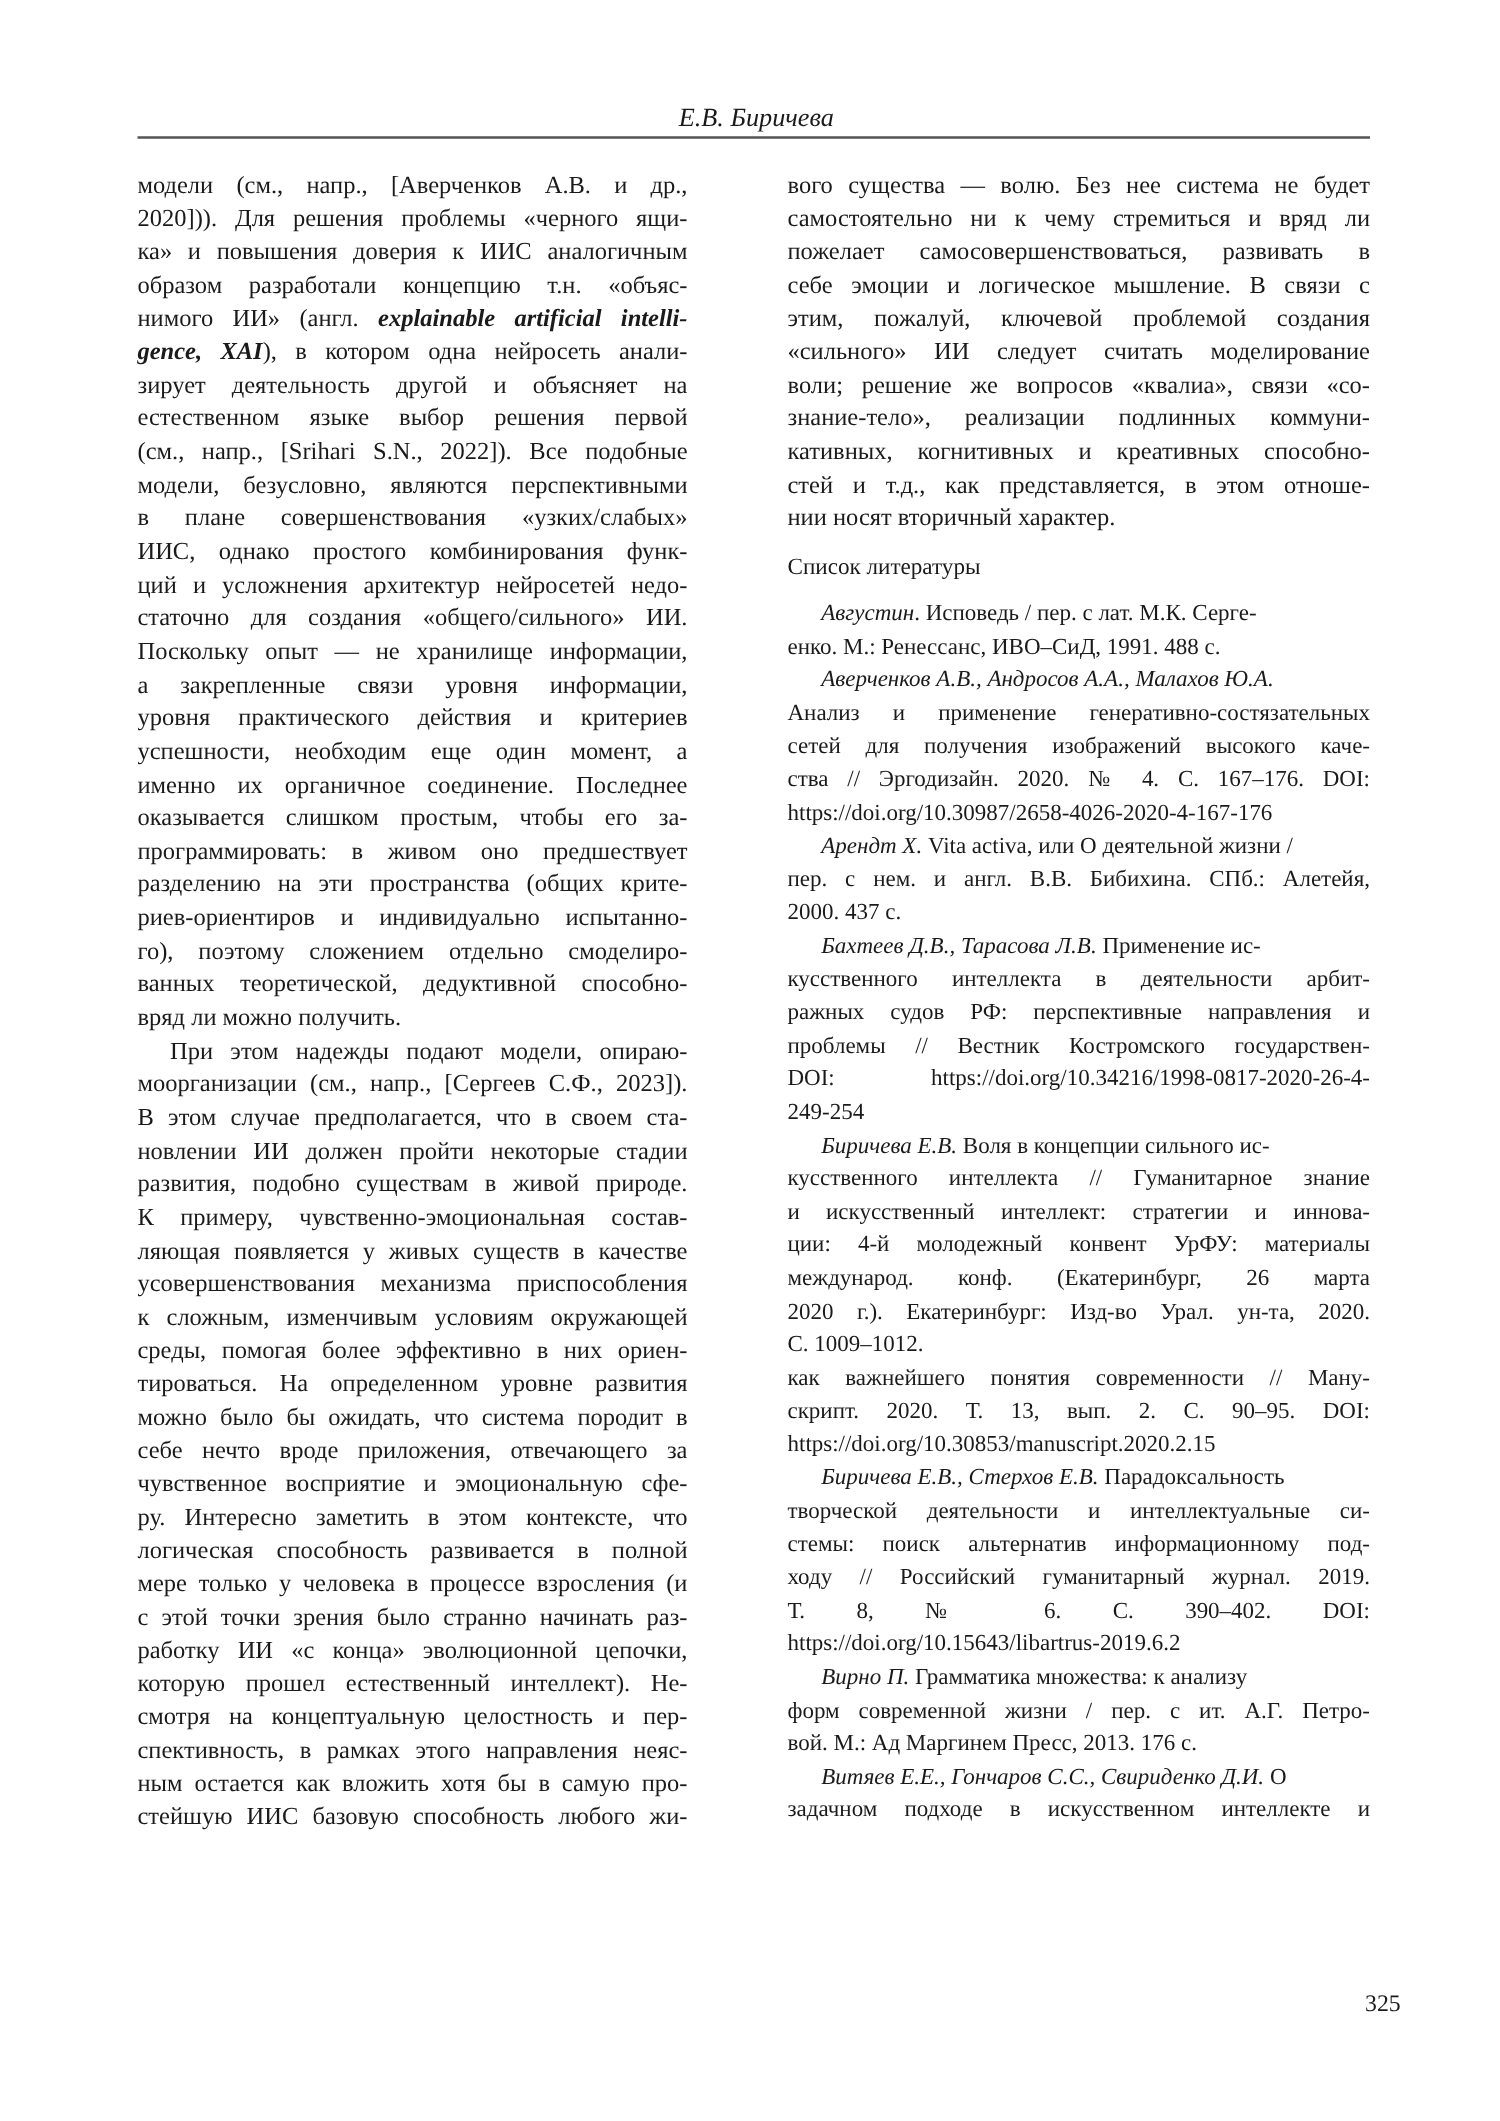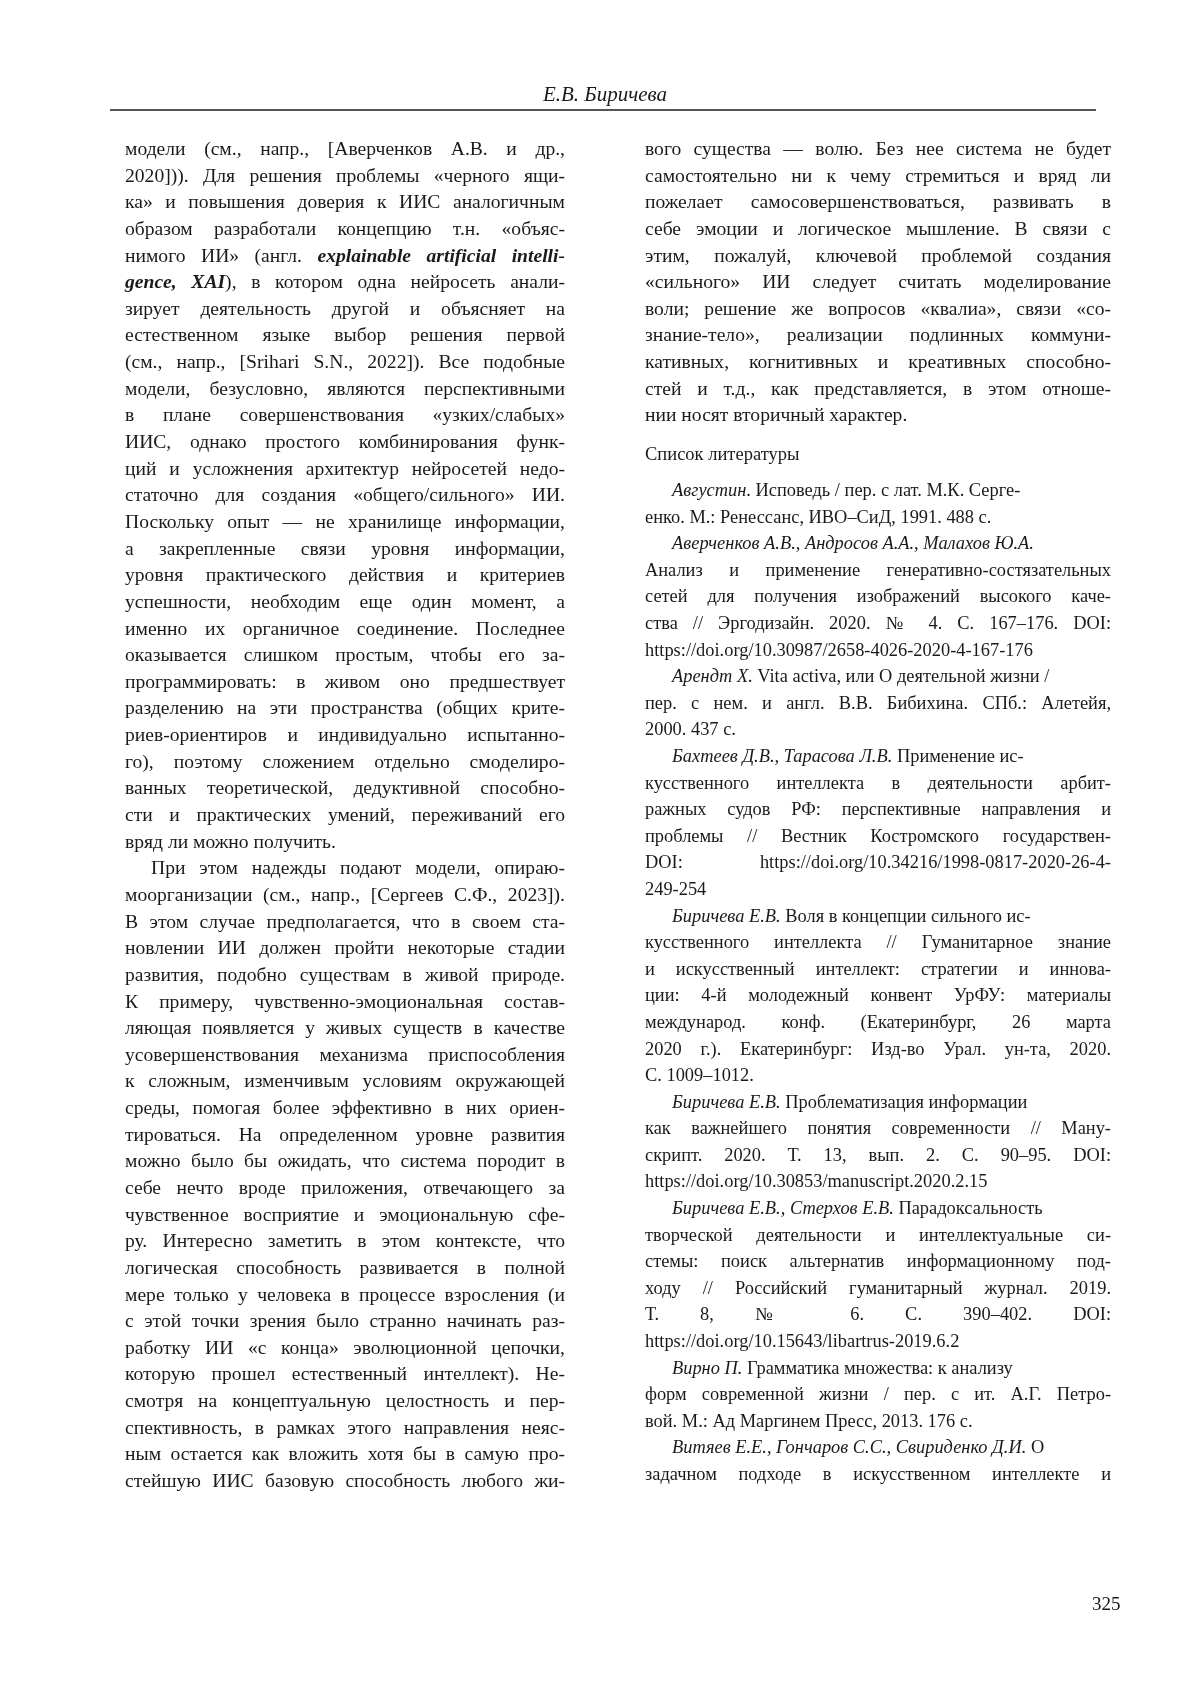--- a/index.html
+++ b/index.html
@@ -2,21 +2,21 @@
 <html><head>
   <meta charset="utf-8">
   <style>
     html, body { margin: 0; padding: 0; background: #ffffff; }
     body { width: 1200px; height: 1697px; position: relative; overflow: hidden;
            font-family: "Liberation Serif", "DejaVu Serif", serif; color: #1a1a1a; }
     .running-head { position: absolute; left: 110px; top: 82px; width: 990px; text-align: center;
                     font-style: italic; font-size: 21px; line-height: 24px; }
     .head-rule { position: absolute; left: 110px; top: 109px; width: 986px; height: 0;
                  border-top: 2px solid #555; }
-    .col { position: absolute; top: 136px; font-size: 19.6px; line-height: 26.65px; margin-left: 15px; }
+    .col { position: absolute; top: 136px; font-size: 19.6px; line-height: 26.65px; }
     .col-left { left: 110px; width: 440px; }
     .col-right { left: 630px; width: 466px; }
     .line { display: block; white-space: nowrap; text-align: justify; text-align-last: justify; height: 26.65px; }
     .line.last { text-align-last: left; }
     .line.indent { padding-left: 26px; }
     .bi { font-weight: bold; font-style: italic; }
     .refs-title { font-weight: normal; font-size: 18.5px; margin-top: 12px; margin-bottom: 10px; display:block; height: 26px; }
     .ref { font-size: 18.4px; line-height: 26.6px; }
     .ref .line { height: 26.6px; }
     .ref .line.first { padding-left: 27px; font-family: Liberation Serif, serif; }
@@ -48,21 +48,20 @@
     <span class="line">а закрепленные связи уровня информации,</span>
     <span class="line">уровня практического действия и критериев</span>
     <span class="line">успешности, необходим еще один момент, а</span>
     <span class="line">именно их органичное соединение. Последнее</span>
     <span class="line">оказывается слишком простым, чтобы его за-</span>
     <span class="line">программировать: в живом оно предшествует</span>
     <span class="line">разделению на эти пространства (общих крите-</span>
     <span class="line">риев-ориентиров и индивидуально испытанно-</span>
     <span class="line">го), поэтому сложением отдельно смоделиро-</span>
     <span class="line">ванных теоретической, дедуктивной способно-</span>
-    <span class="line">сти и практических умений, переживаний его</span>
     <span class="line last">вряд ли можно получить.</span>
     <span class="line indent">При этом надежды подают модели, опираю-</span>
     <span class="line">моорганизации (см., напр., [Сергеев С.Ф., 2023]).</span>
     <span class="line">В этом случае предполагается, что в своем ста-</span>
     <span class="line">новлении ИИ должен пройти некоторые стадии</span>
     <span class="line">развития, подобно существам в живой природе.</span>
     <span class="line">К примеру, чувственно-эмоциональная состав-</span>
     <span class="line">ляющая появляется у живых существ в качестве</span>
     <span class="line">усовершенствования механизма приспособления</span>
     <span class="line">к сложным, изменчивым условиям окружающей</span>
@@ -126,21 +125,20 @@
       <div class="ref">
         <span class="line first last"><span class="au">Биричева Е.В.</span><span> Воля в концепции сильного ис-</span></span>
         <span class="line">кусственного интеллекта // Гуманитарное знание</span>
         <span class="line">и искусственный интеллект: стратегии и иннова-</span>
         <span class="line">ции: 4-й молодежный конвент УрФУ: материалы</span>
         <span class="line">международ. конф. (Екатеринбург, 26 марта</span>
         <span class="line">2020 г.). Екатеринбург: Изд-во Урал. ун-та, 2020.</span>
         <span class="line last">С. 1009–1012.</span>
       </div>
       <div class="ref">
-        <span class="line first last"><span class="au">Биричева Е.В.</span><span> Проблематизация информации</span></span>
         <span class="line">как важнейшего понятия современности // Ману-</span>
         <span class="line">скрипт. 2020. Т. 13, вып. 2. С. 90–95. DOI:</span>
         <span class="line last">https://doi.org/10.30853/manuscript.2020.2.15</span>
       </div>
       <div class="ref">
         <span class="line first last"><span class="au">Биричева Е.В., Стерхов Е.В.</span><span> Парадоксальность</span></span>
         <span class="line">творческой деятельности и интеллектуальные си-</span>
         <span class="line">стемы: поиск альтернатив информационному под-</span>
         <span class="line">ходу // Российский гуманитарный журнал. 2019.</span>
         <span class="line">Т. 8, № 6. С. 390–402. DOI:</span>

